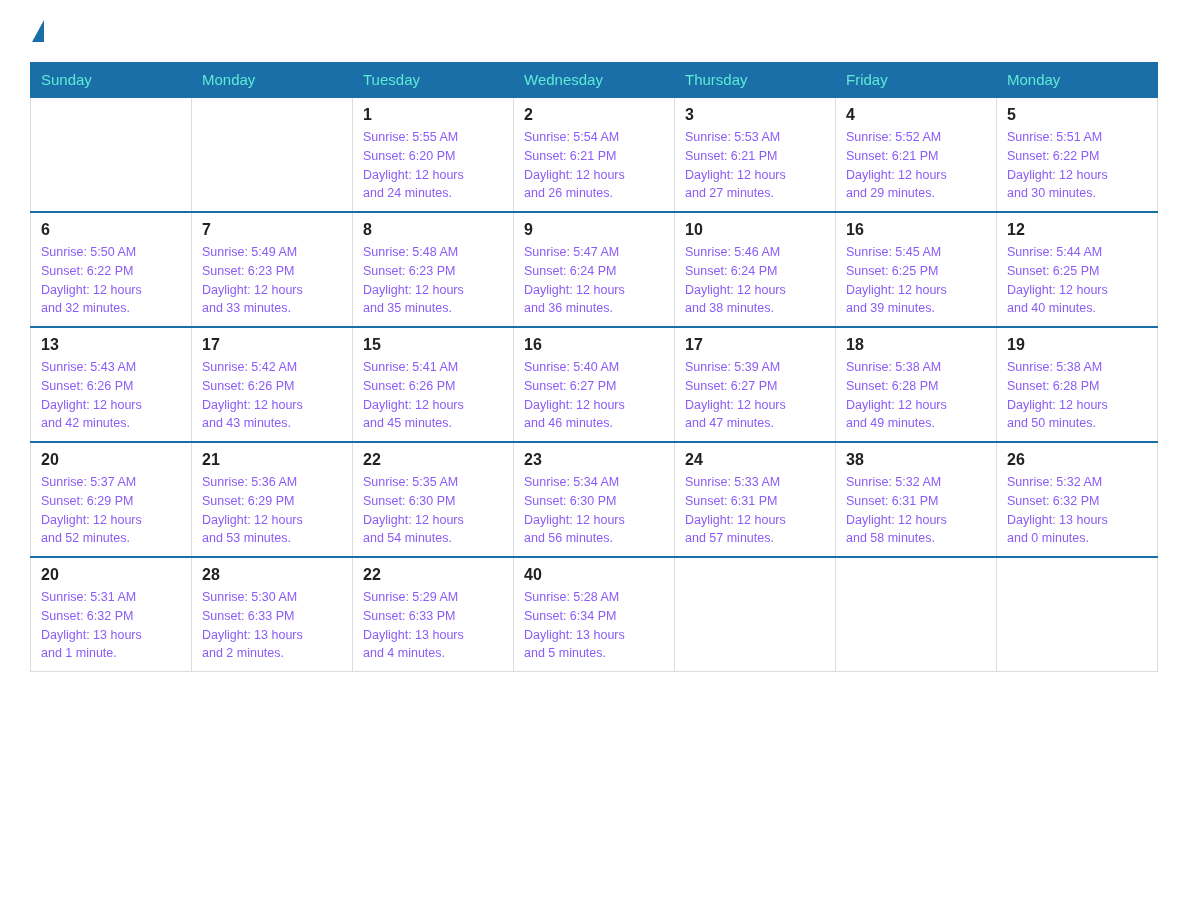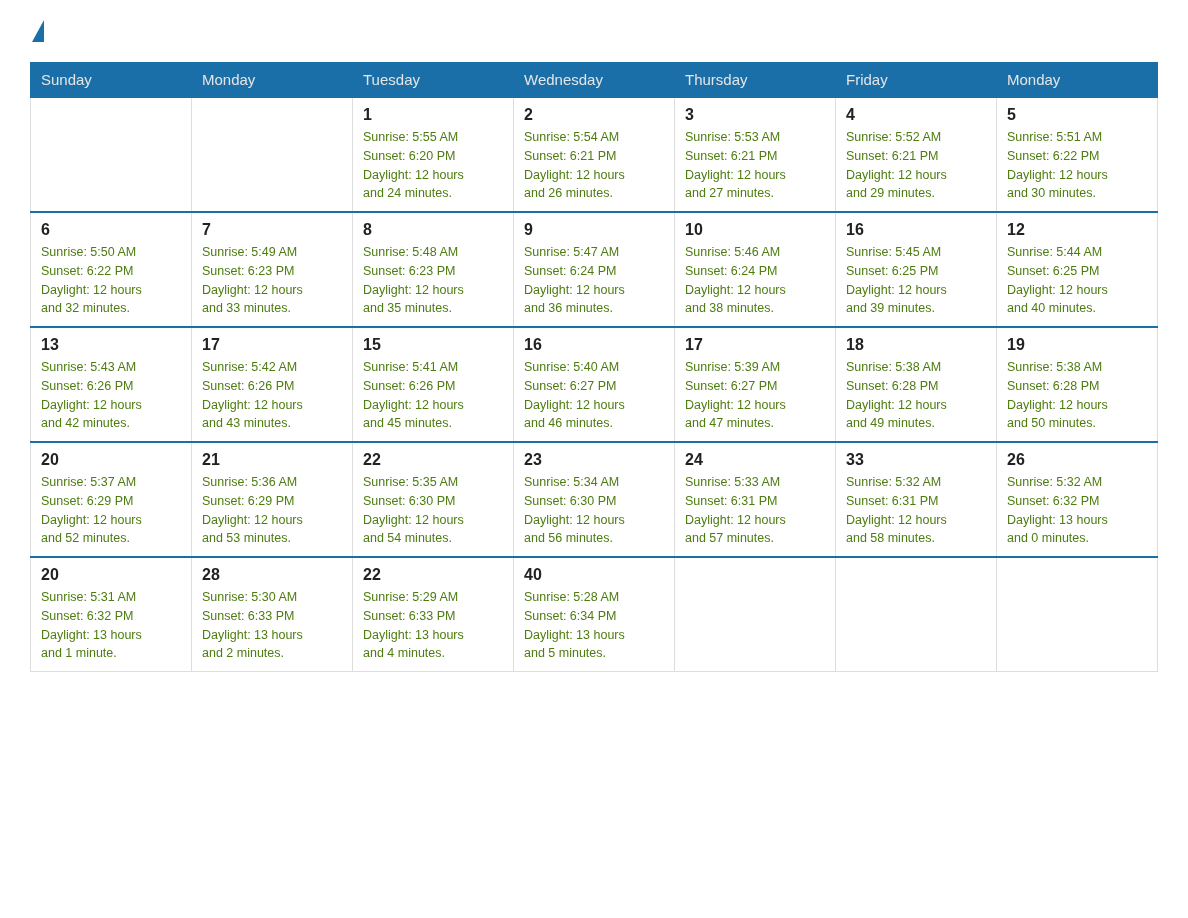--- a/index.html
+++ b/index.html
@@ -61,21 +61,21 @@
       color: #444;
       margin-top: 5px;
     }
     .calendar {
       width: 100%;
       border-collapse: collapse;
       border: 1px solid #ccc;
     }
     .calendar thead tr th {
       background-color: #1a6fa8;
-      color: #e5e5e5;
+      color: #5eead4;
       font-size: 15px;
       font-weight: normal;
       padding: 8px 10px;
       text-align: left;
       border: 1px solid #1a6fa8;
     }
     .calendar tbody tr {
       border-top: 2px solid #1a6fa8;
     }
     .calendar tbody tr td {
@@ -89,21 +89,21 @@
     }
     .day-number {
       font-size: 16px;
       font-weight: bold;
       color: #222;
       margin-bottom: 4px;
       display: block;
     }
     .day-info {
       font-size: 12.5px;
-      color: #4d7c0f;
+      color: #8b5cf6;
       line-height: 1.5;
     }
     .empty-cell {
       background: #fff;
     }
   </style>
 </head>
 <body>
 
 <div class="header">
@@ -234,21 +234,21 @@
         </td>
         <td>
           <span class="day-number">23</span>
           <div class="day-info">Sunrise: 5:34 AM<br>Sunset: 6:30 PM<br>Daylight: 12 hours<br>and 56 minutes.</div>
         </td>
         <td>
           <span class="day-number">24</span>
           <div class="day-info">Sunrise: 5:33 AM<br>Sunset: 6:31 PM<br>Daylight: 12 hours<br>and 57 minutes.</div>
         </td>
         <td>
-          <span class="day-number">33</span>
+          <span class="day-number">38</span>
           <div class="day-info">Sunrise: 5:32 AM<br>Sunset: 6:31 PM<br>Daylight: 12 hours<br>and 58 minutes.</div>
         </td>
         <td>
           <span class="day-number">26</span>
           <div class="day-info">Sunrise: 5:32 AM<br>Sunset: 6:32 PM<br>Daylight: 13 hours<br>and 0 minutes.</div>
         </td>
       </tr>
       <tr>
         <td>
           <span class="day-number">20</span>

